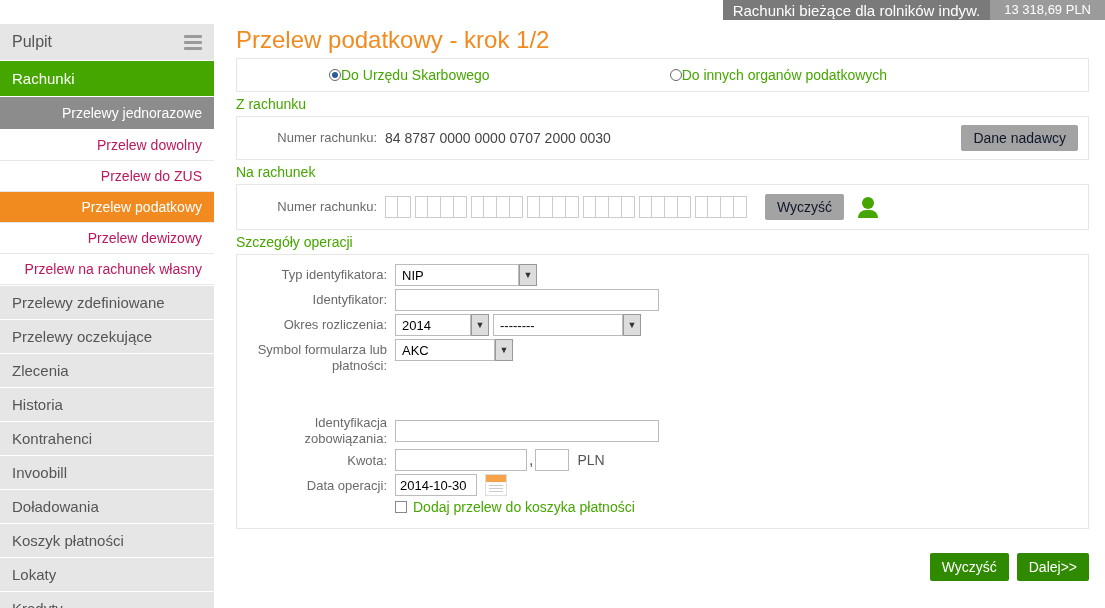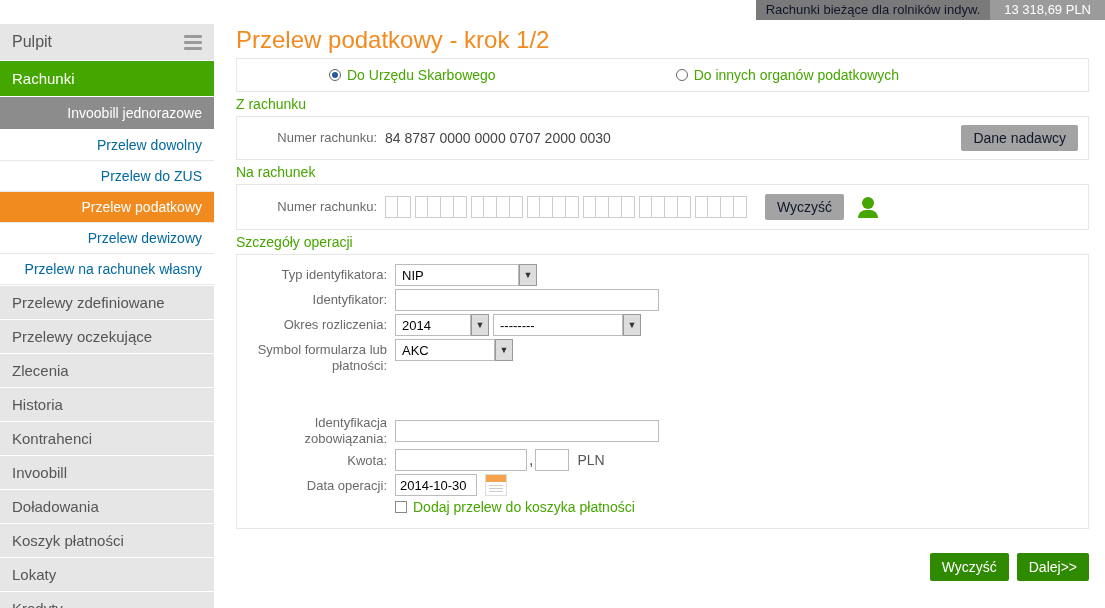--- a/index.html
+++ b/index.html
@@ -1,41 +1,41 @@
 <!DOCTYPE html>
 <html><head>
 <meta charset="utf-8">
 <style>
   * { box-sizing: border-box; margin: 0; padding: 0; font-family: "Segoe UI", Arial, sans-serif; }
   body { background: #ffffff; width: 1105px; height: 608px; overflow: hidden; }
 
   .topbar { display: flex; justify-content: flex-end; height: 20px; }
-  .acct-label { background: #7a7a7a; color: #0f172a; font-size: 13px; padding: 2px 10px; }
+  .acct-label { background: #7a7a7a; color: #ffffff; font-size: 15px; padding: 2px 10px; }
   .acct-balance { background: #9b9b9b; color: #fff; font-size: 13px; padding: 2px 14px; }
 
   .layout { display: flex; }
   .sidebar { width: 214px; flex-shrink: 0; margin-top: 4px; }
   .content { flex: 1; padding: 6px 16px 0 22px; }
 
   .menu-header { background: #e6e6e6; color: #555; font-size: 16px; padding: 9px 12px; border-bottom: 1px solid #fff; display: flex; justify-content: space-between; align-items: center; }
   .menu-icon { display: flex; flex-direction: column; gap: 3px; }
   .menu-icon span { width: 18px; height: 3px; background: #9a9a9a; border-radius: 1px; }
   .nav-top { background: #46a600; color: #fff; font-size: 15px; padding: 9px 12px; border-bottom: 1px solid #fff; }
   .nav-group-head { background: #8c8c8c; color: #fff; font-size: 14px; text-align: right; padding: 8px 12px; border-bottom: 1px solid #fff; }
-  .nav-sub { background: #fff; color: #0369a1; font-size: 14px; text-align: right; padding: 7px 12px; border-bottom: 1px solid #e8e8e8; }
+  .nav-sub { background: #fff; color: #be185d; font-size: 14px; text-align: right; padding: 7px 12px; border-bottom: 1px solid #e8e8e8; }
   .nav-sub.active { background: #f18a1f; color: #fff; }
   .nav-item { background: #e6e6e6; color: #555; font-size: 15px; padding: 8px 12px; border-bottom: 1px solid #fff; }
   .nav-item.first { border-top: 1px solid #fff; }
 
   h1 { color: #f18a1f; font-weight: 300; font-size: 24px; margin-bottom: 4px; }
   .section-label { color: #46a600; font-size: 14px; margin: 4px 0 4px 0; }
 
   .panel { border: 1px solid #e6e6e6; padding: 8px 0; margin-bottom: 4px; }
   .radio-row { display: flex; gap: 180px; padding-left: 92px; }
-  .radio-item { color: #46a600; font-size: 14px; display: flex; align-items: center; gap: 6px; }
+  .radio-item { color: #46a600; font-size: 14px; display: flex; align-items: center; }
   .radio { width: 12px; height: 12px; border: 1px solid #666; border-radius: 50%; display: flex; align-items: center; justify-content: center; }
   .radio.checked::after { content: ""; width: 6px; height: 6px; background: #2a5a9c; border-radius: 50%; }
 
   .form-row { display: flex; align-items: center; margin: 3px 0; }
   .form-label { width: 148px; text-align: right; color: #6a6a6a; font-size: 13px; padding-right: 8px; line-height: 1.2; }
   .form-val { color: #444; font-size: 14px; }
   .btn-gray { background: #a3a3a3; color: #0f172a; border: none; font-size: 14px; padding: 5px 12px; border-radius: 2px; cursor: pointer; }
   .from-acct-panel { display:flex; align-items:center; justify-content:space-between; padding:8px 10px; }
 
   .acct-boxes { display: flex; gap: 4px; }
@@ -74,21 +74,21 @@
   <div class="sidebar">
     <div class="menu-header">
       <span>Pulpit</span>
       <span class="menu-icon">
           <span></span>
           <span></span>
           <span></span>
         </span>
     </div>
     <div class="nav-top">Rachunki</div>
-    <div class="nav-group-head">Invoobill jednorazowe</div>
+    <div class="nav-group-head">Przelewy jednorazowe</div>
     <div class="nav-sub">Przelew dowolny</div>
     <div class="nav-sub">Przelew do ZUS</div>
     <div class="nav-sub active">Przelew podatkowy</div>
     <div class="nav-sub">Przelew dewizowy</div>
     <div class="nav-sub">Przelew na rachunek własny</div>
     <div class="nav-item first">Przelewy zdefiniowane</div>
     <div class="nav-item">Przelewy oczekujące</div>
     <div class="nav-item">Zlecenia</div>
     <div class="nav-item">Historia</div>
     <div class="nav-item">Kontrahenci</div>

